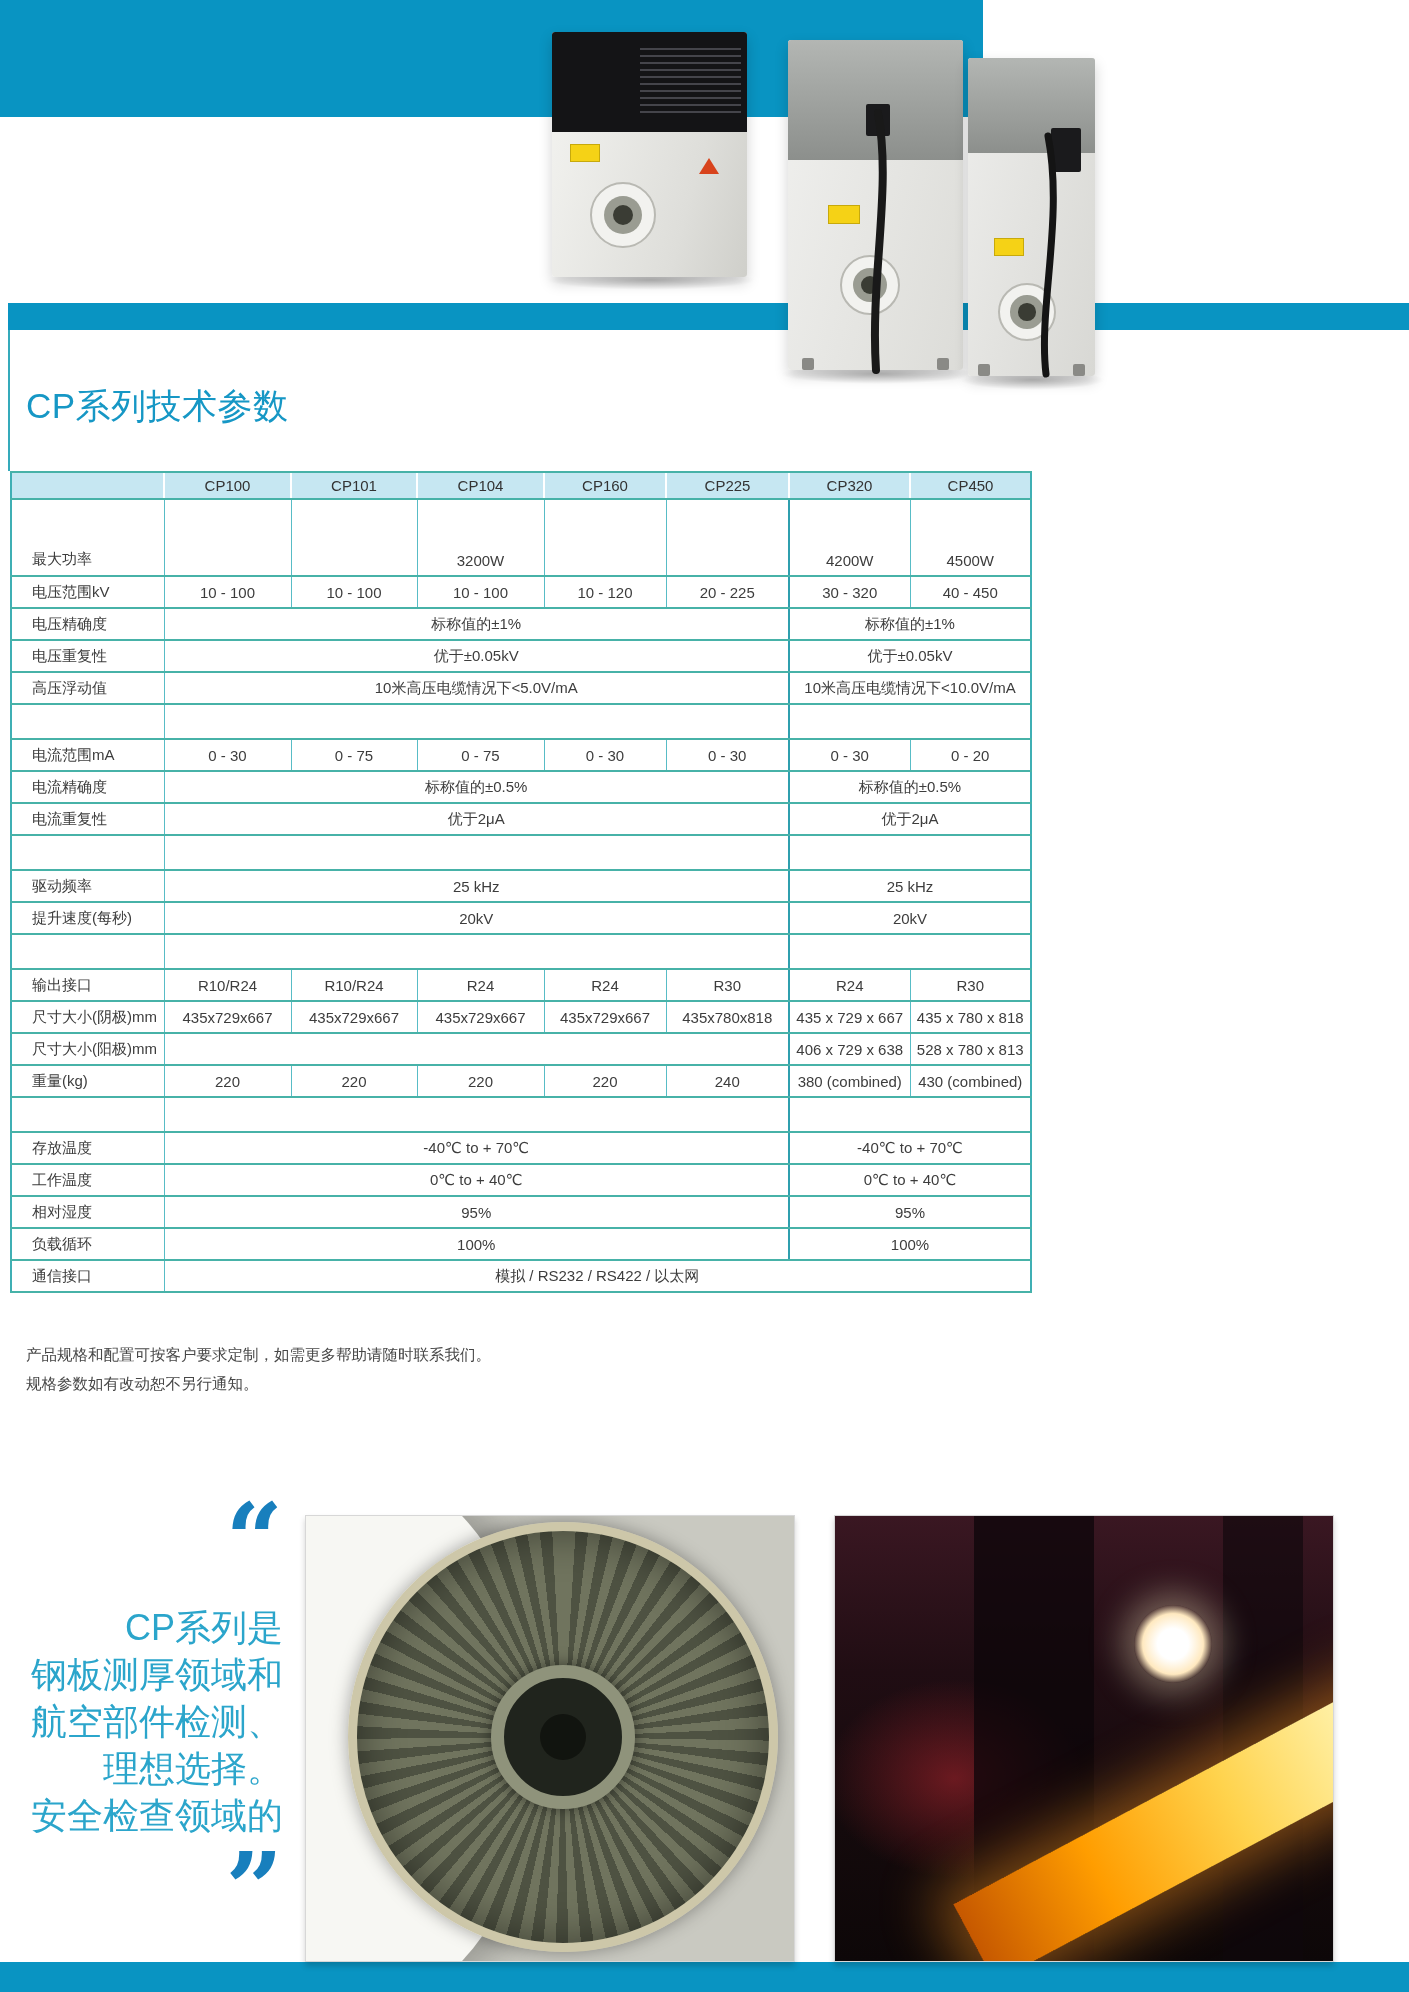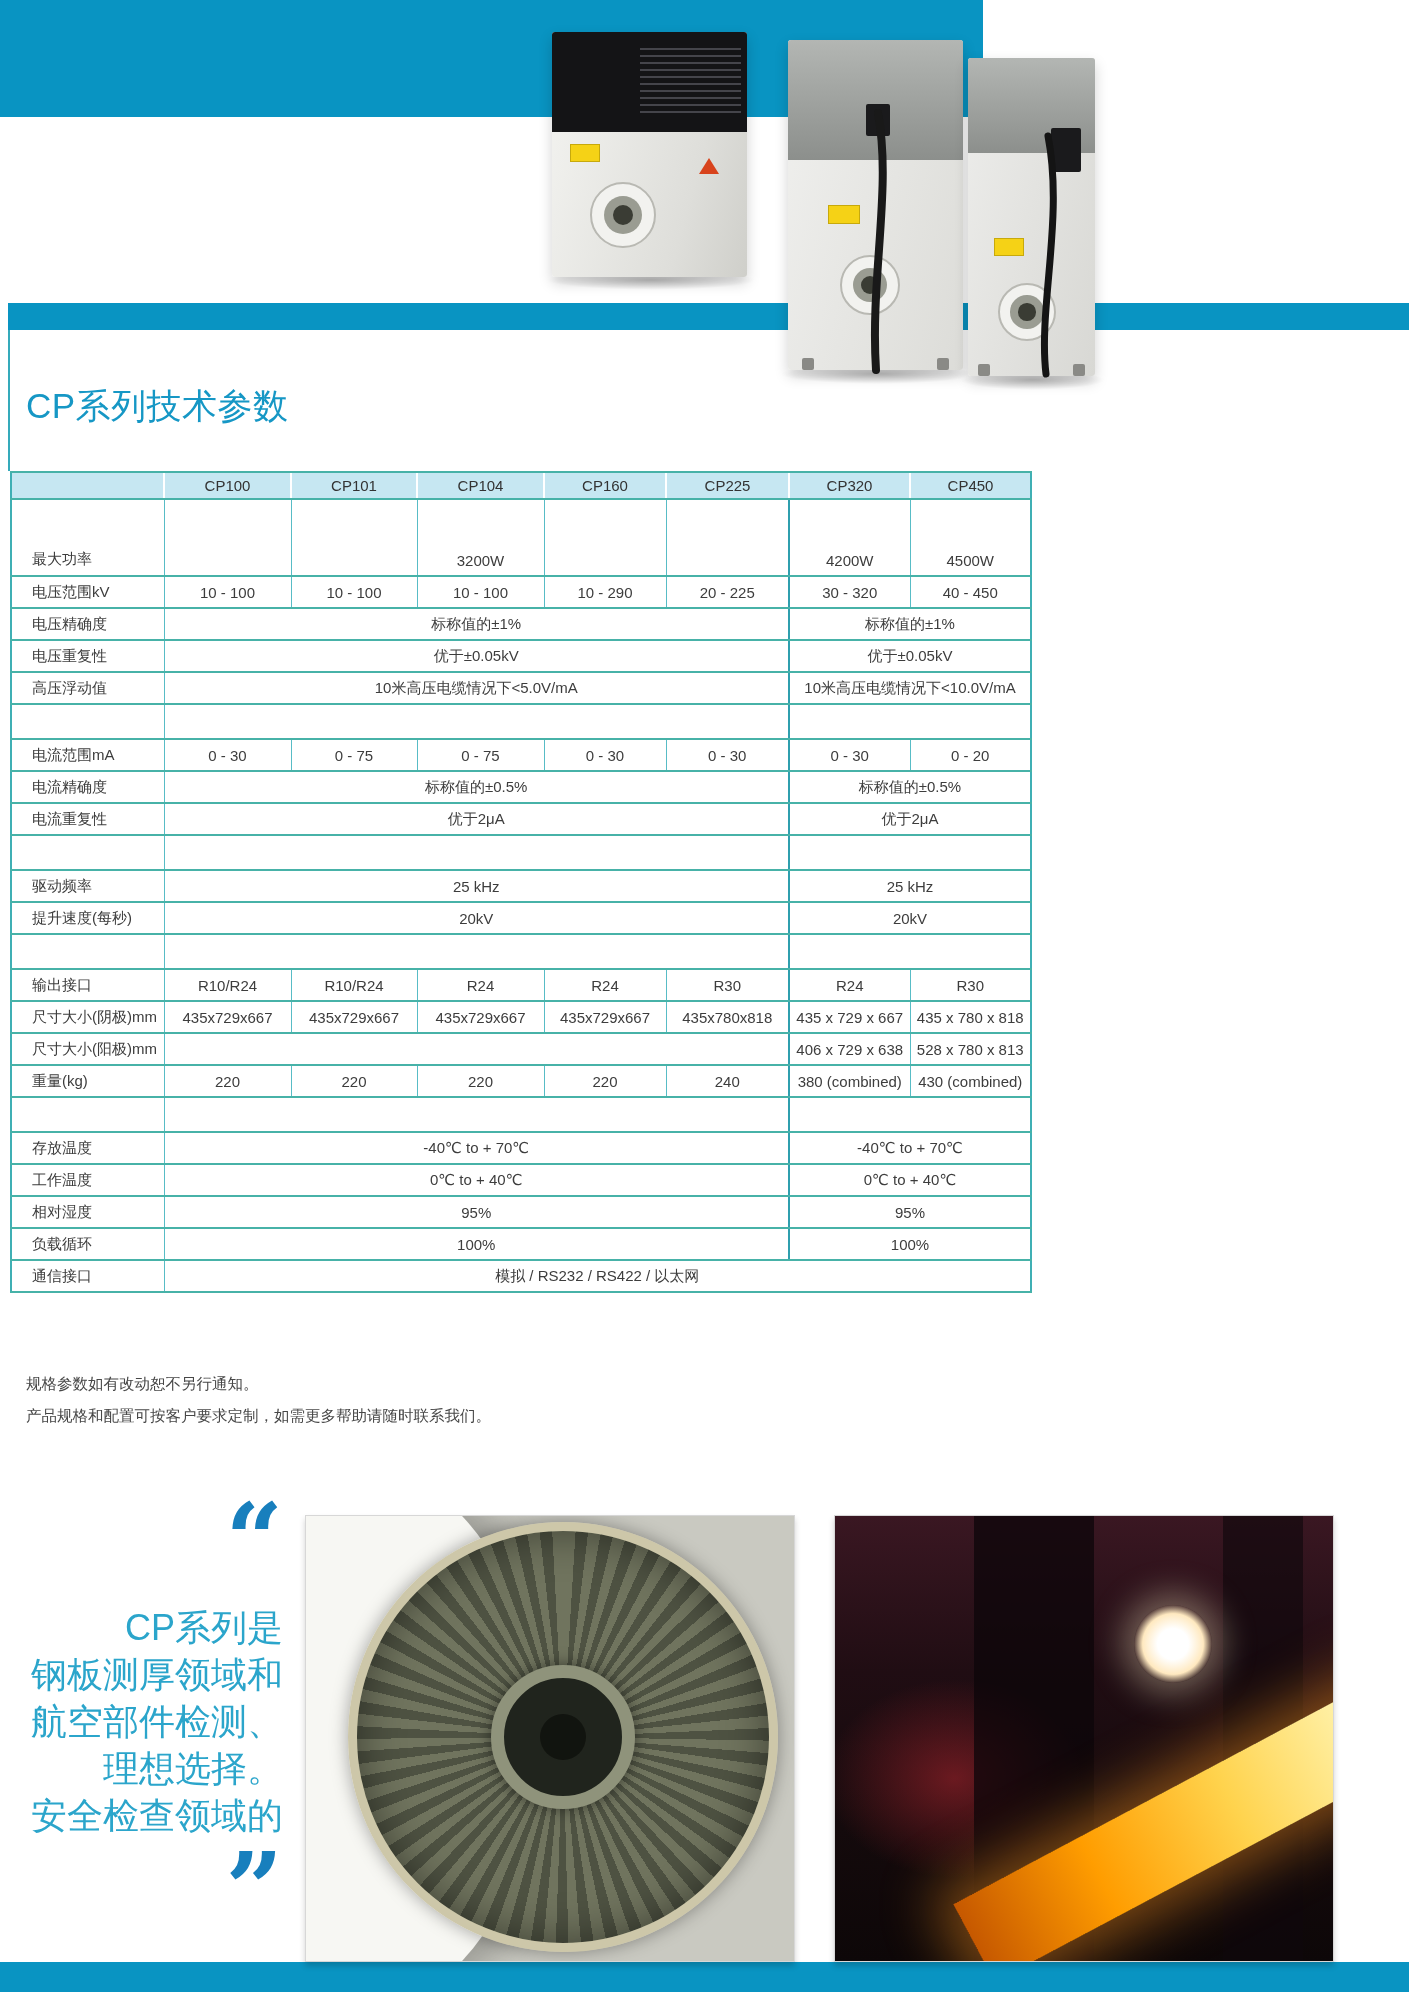--- a/index.html
+++ b/index.html
@@ -46,21 +46,21 @@
       border-left:2px solid #ffffff;text-align:center;}
   #spec-table thead th.first{border-left:1px solid #58bcc6;}
   #spec-table td.lbl{text-align:left;padding-left:20px;}
   #spec-table td.val{text-align:center;}
   #spec-table tr.tall td{height:69px;vertical-align:bottom;padding-bottom:6px;margin-top:27px;}
   #spec-table tr.spacer td{height:33px;}
   #spec-table td.grp{border-left:2px solid #2f9fae;}
 
   
   .note-line{position:absolute;left:26px;font-size:15.5px;color:#474747;z-index:2;}
-  .note-1{top:1406px;} .note-2{top:1374px;}
+  .note-1{top:1345px;} .note-2{top:1374px;}
 
   
   .quote-block{position:absolute;left:20px;top:1510px;width:263px;text-align:right;z-index:2;}
   .quote-mark{font-family:"DejaVu Serif","Liberation Serif",serif;font-weight:bold;color:#187fbd;
       font-size:100px;line-height:58px;height:70px;}
   .quote-open{margin-bottom:24px;}
   .quote-close{margin-top:20px;height:80px;}
   .quote-line{font-size:36px;line-height:47px;color:#2ba5cb;}
 
   
@@ -183,21 +183,21 @@
           <td class="val"></td>
           <td class="val"></td>
           <td class="val grp">4200W</td>
           <td class="val">4500W</td>
         </tr>
         <tr>
           <td class="lbl">电压范围kV</td>
           <td class="val">10 - 100</td>
           <td class="val">10 - 100</td>
           <td class="val">10 - 100</td>
-          <td class="val">10 - 290</td>
+          <td class="val">10 - 120</td>
           <td class="val">20 - 225</td>
           <td class="val grp">30 - 320</td>
           <td class="val">40 - 450</td>
         </tr>
         <tr>
           <td class="lbl">电压精确度</td>
           <td class="val" colspan="5">标称值的±1%</td>
           <td class="val grp" colspan="2">标称值的±1%</td>
         </tr>
         <tr>

